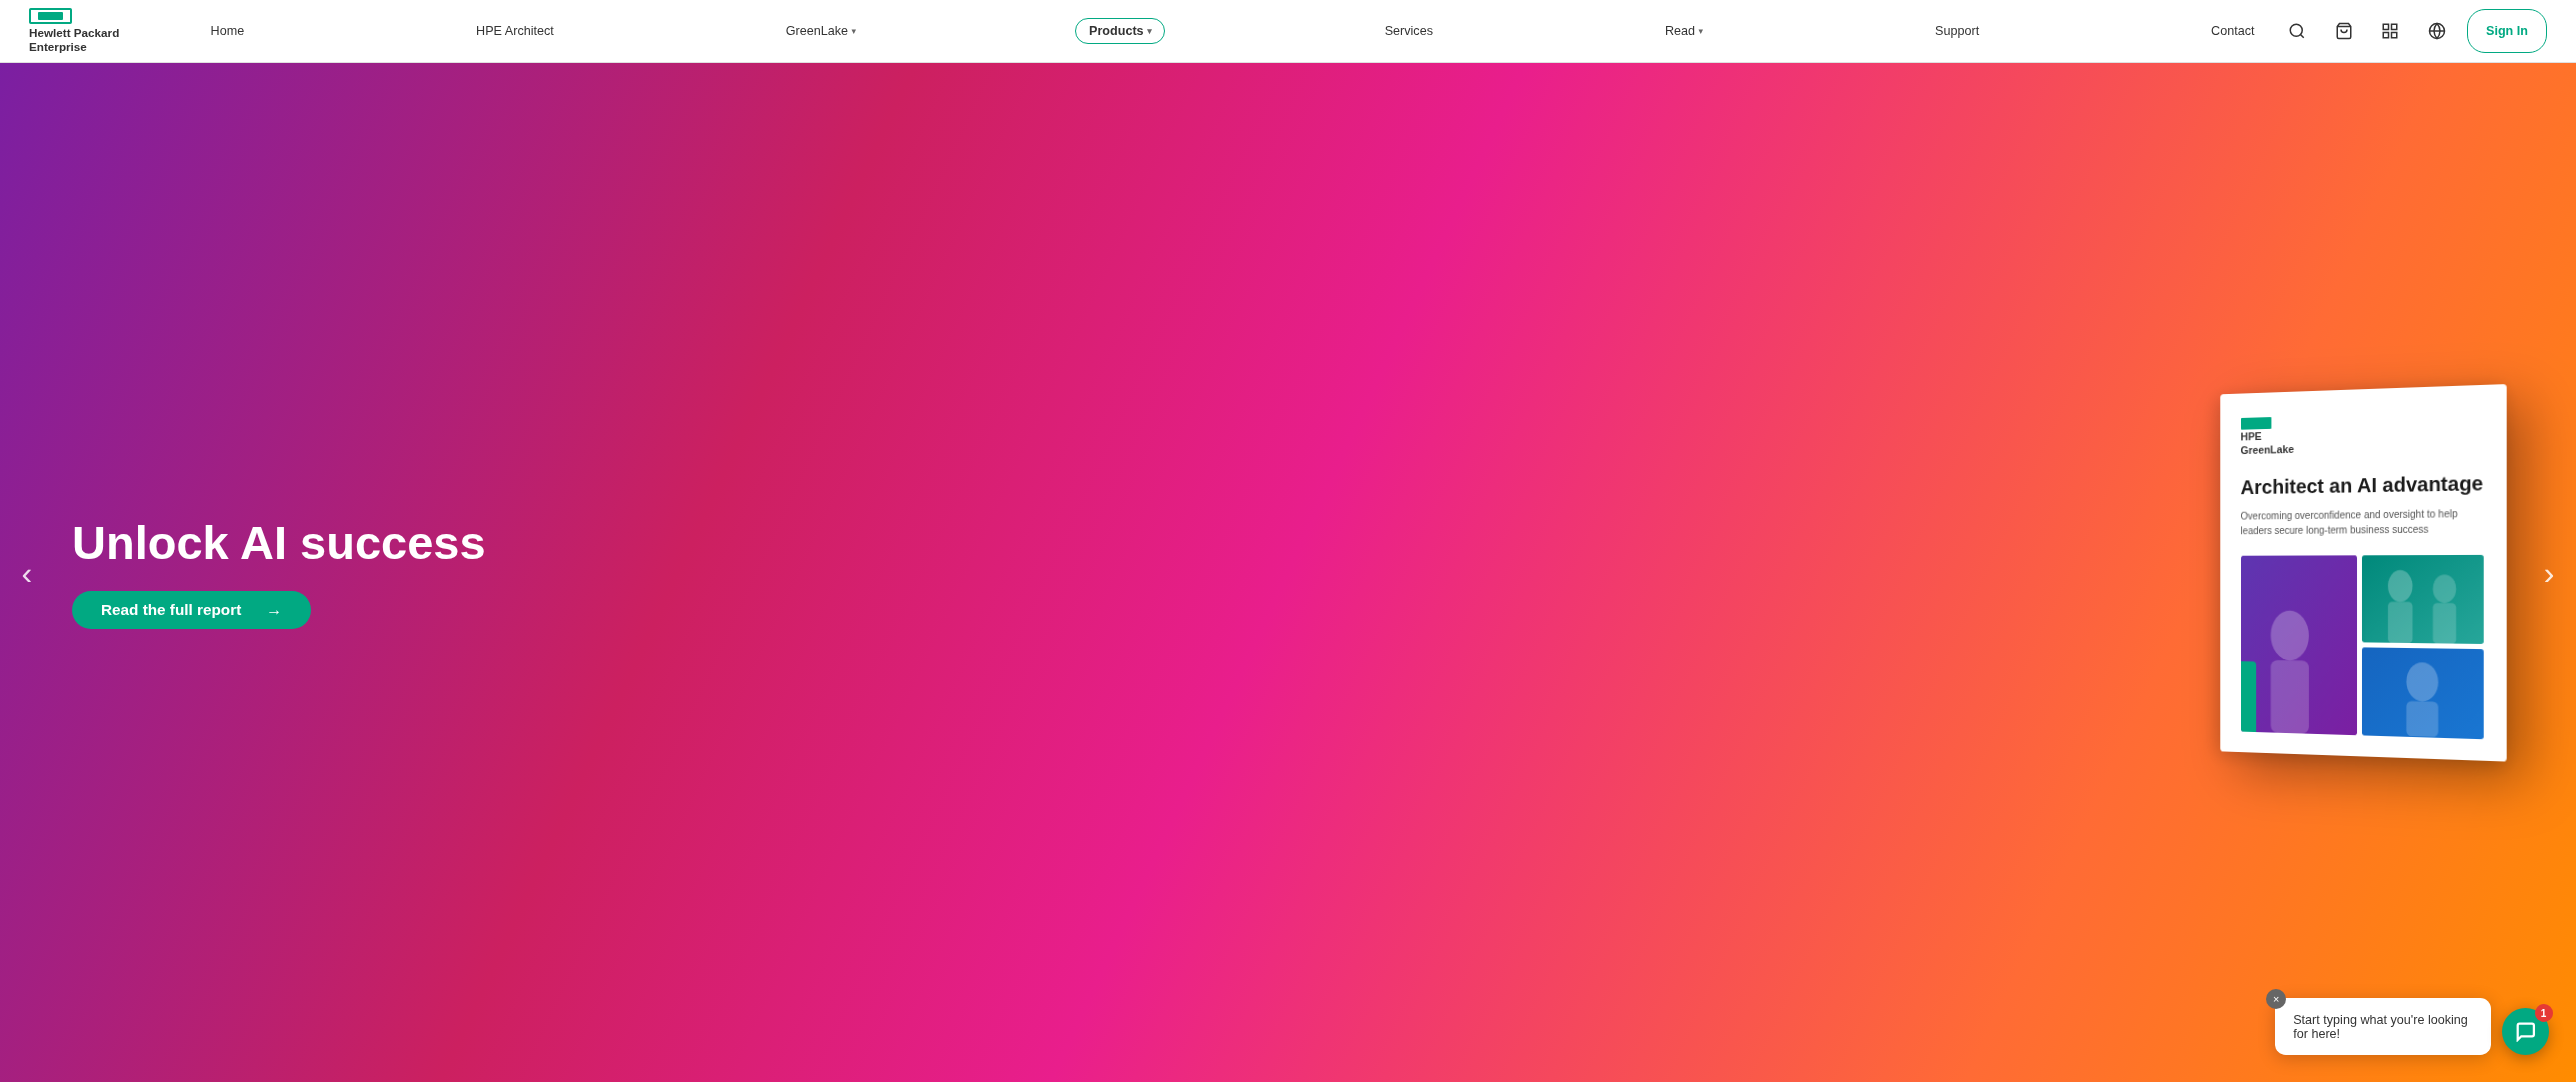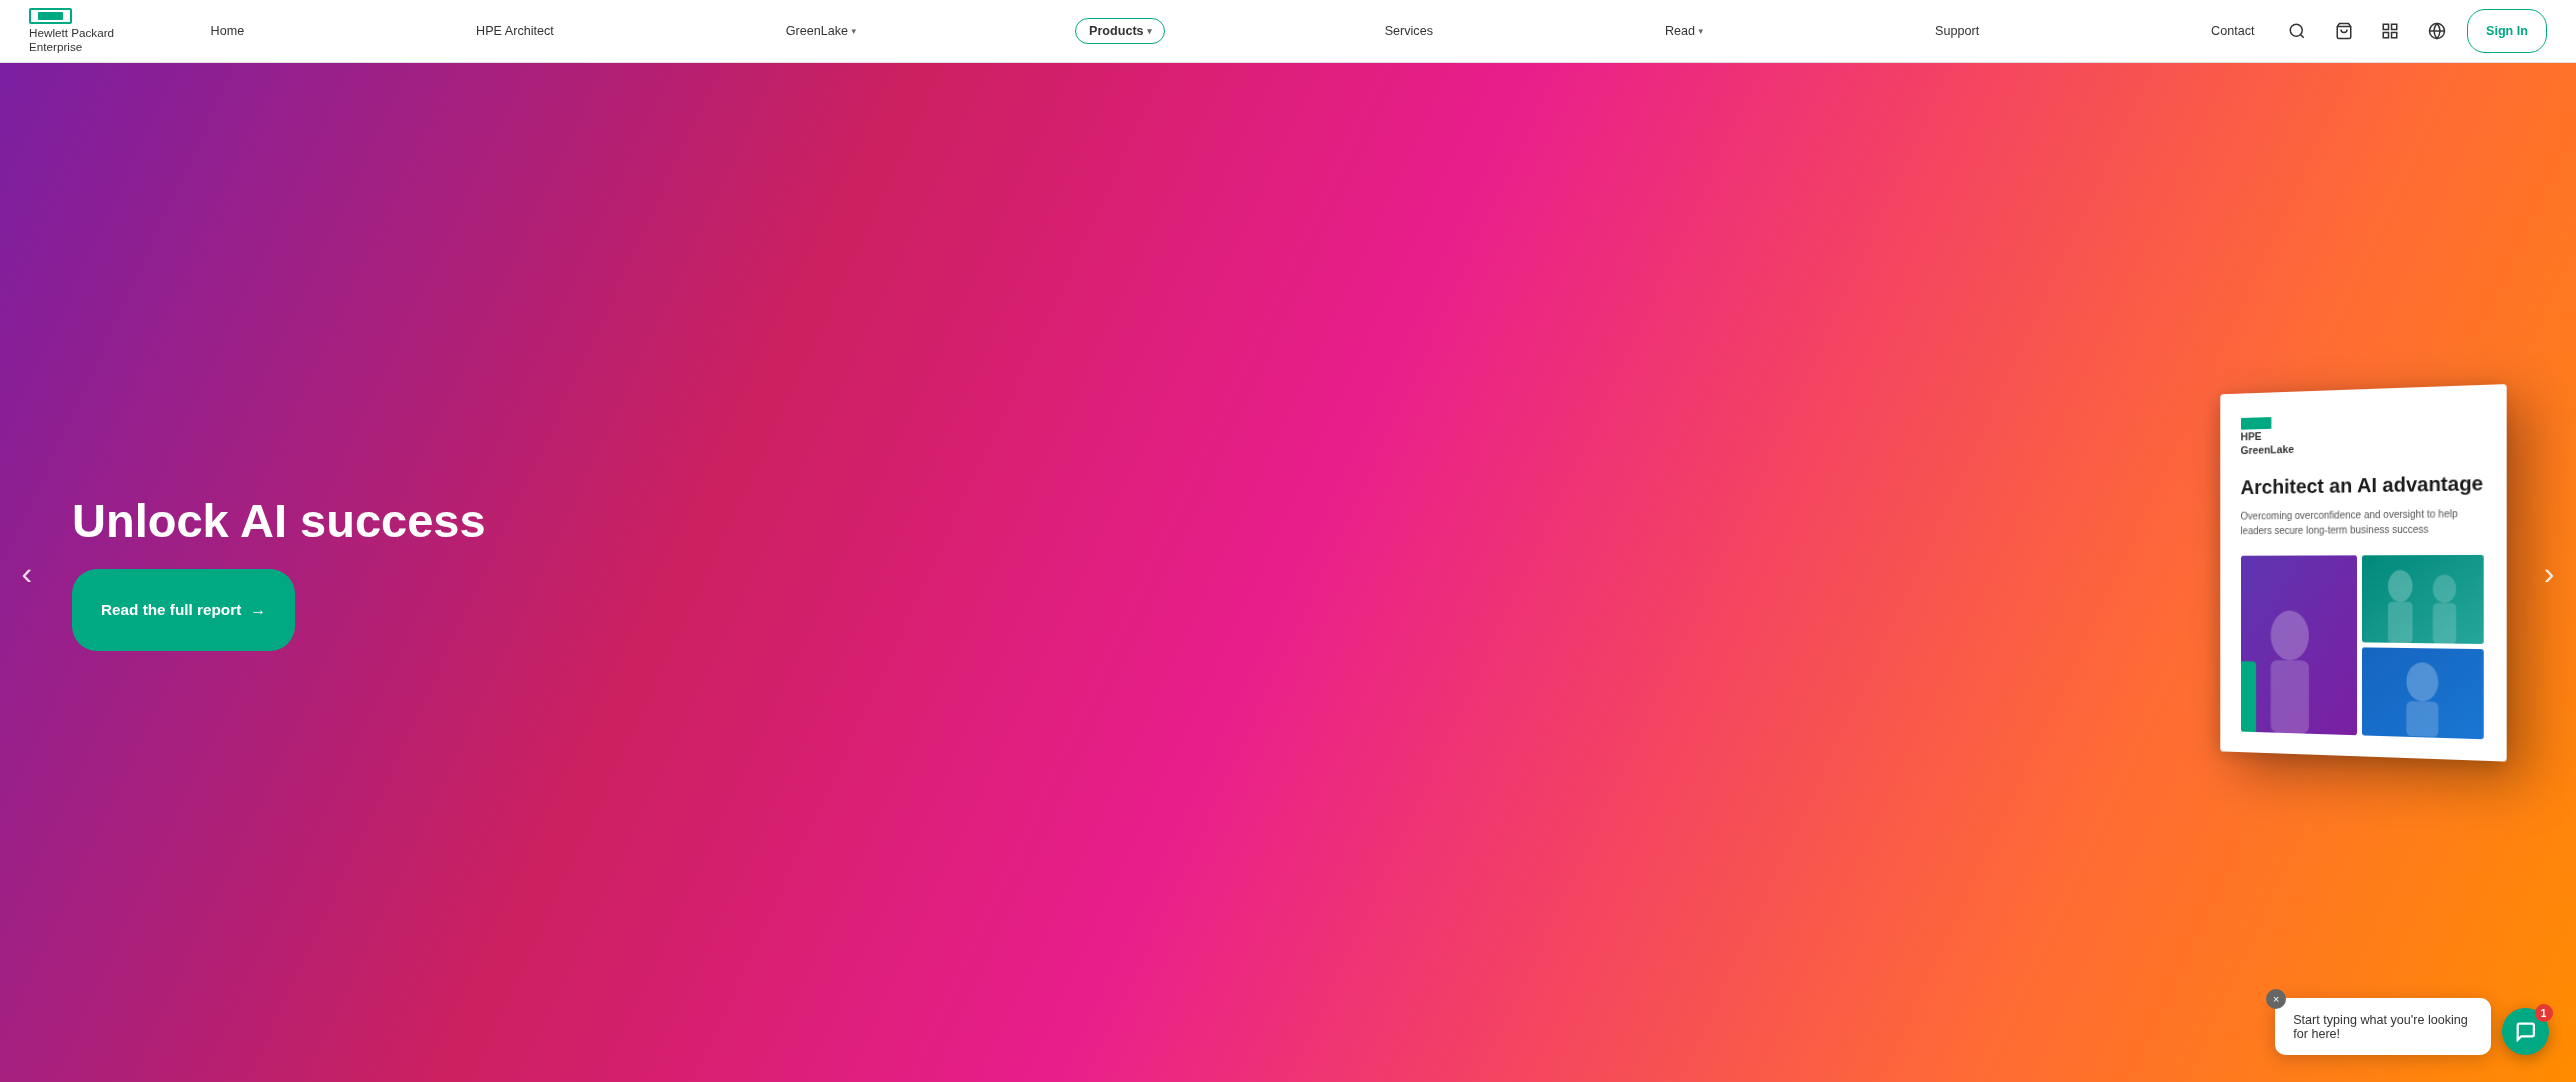--- a/index.html
+++ b/index.html
@@ -33,21 +33,21 @@
       justify-content: center;
     }
     .logo-inner {
       width: 25px;
       height: 7.2px;
       background: #01A982;
       border-radius: 0.9px;
     }
     .logo-text {
       font-size: 11.7px;
-      font-weight: 400;
+      font-weight: 700;
       color: #333;
       line-height: 1.2;
     }
     .nav-links {
       display: flex;
       align-items: center;
       gap: 3.6px;
       flex: 1;
       justify-content: space-between;
     }
@@ -132,26 +132,26 @@
       font-size: 18px;
       font-weight: 400;
       color: #fff;
       line-height: 1.5;
       margin-bottom: 36px;
       max-width: 523px;
     }
     .cta-btn {
       display: inline-flex;
       align-items: center;
-      gap: 9px;
+      gap: 25px;
       background: #01A982;
       color: #fff;
       border: none;
       border-radius: 25px;
-      padding: 32px 29px;
+      padding: 10px 29px;
       font-size: 15.3px;
       font-weight: 600;
       cursor: pointer;
       text-decoration: none;
     }
     .cta-arrow {
       font-size: 16px;
     }
 
     

